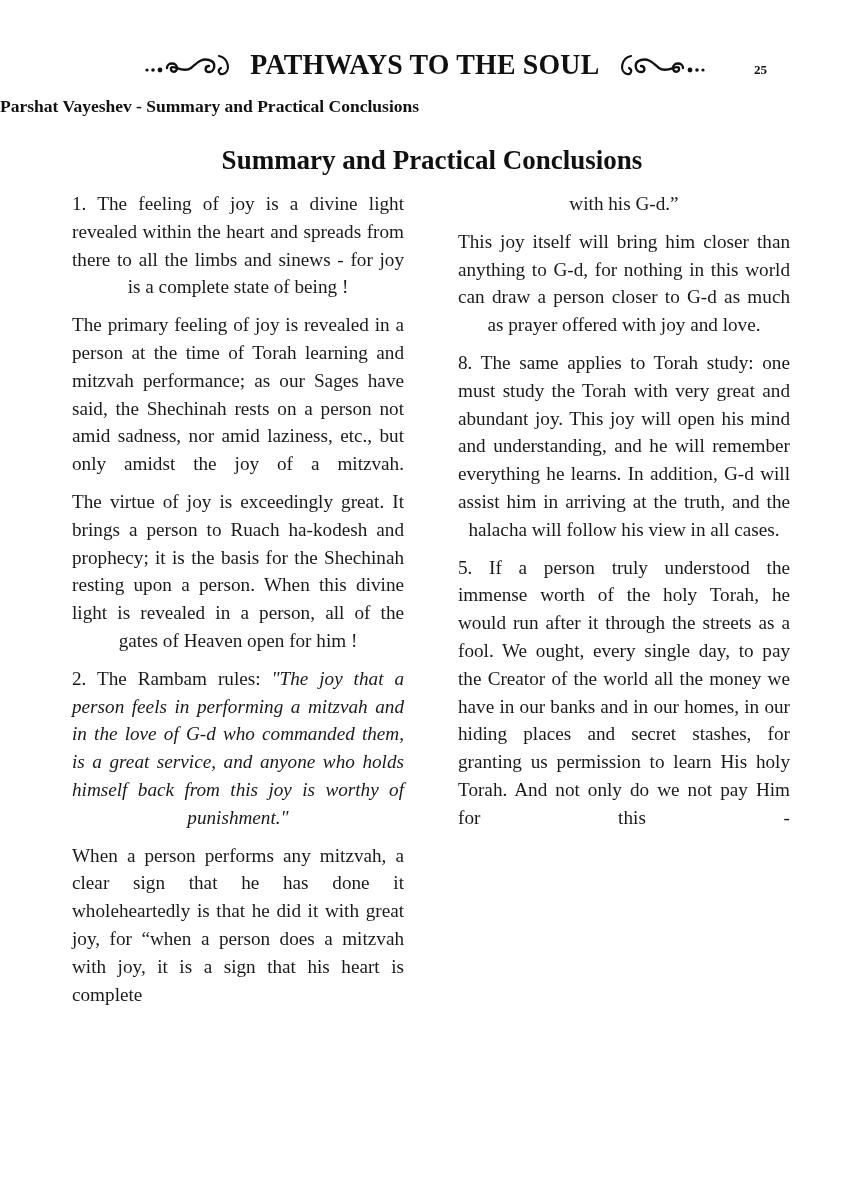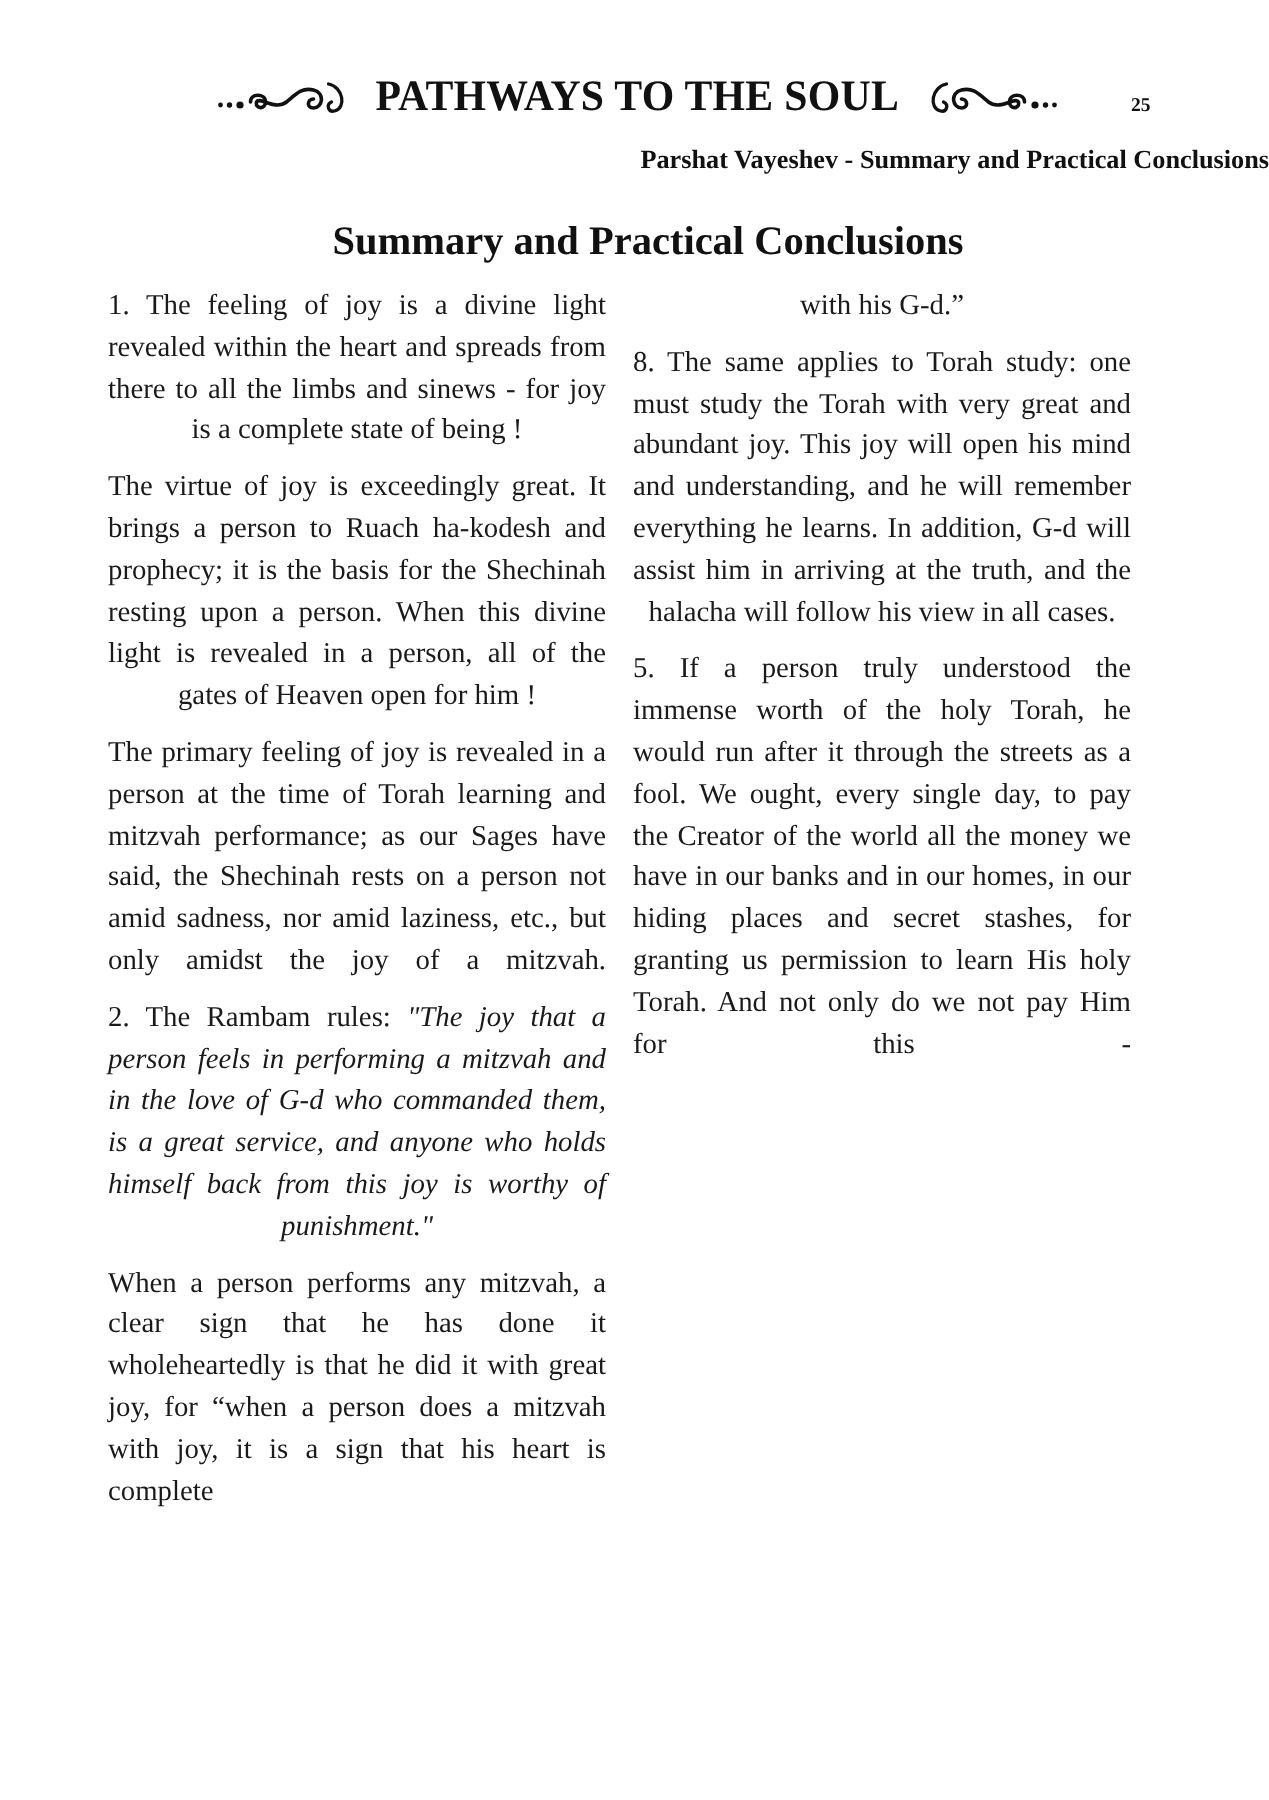--- a/index.html
+++ b/index.html
@@ -2,25 +2,25 @@
 <html><head>
   <meta charset="utf-8">
   <style>
     html, body { margin: 0; padding: 0; background: #ffffff; }
     body { width: 846px; height: 1200px; position: relative; overflow: hidden; color: #1a1a1a; font-family: "Liberation Serif", serif; }
     .header { position: absolute; top: 48px; left: 0; width: 846px; height: 44px; }
     .header-title { position: absolute; left: 130px; top: 0; width: 590px; display: flex; align-items: center; justify-content: center; gap: 8px; }
     .title-text { font-family: "Liberation Serif", serif; font-weight: bold; font-size: 29px; letter-spacing: 0.2px; color: #111; white-space: nowrap; transform: scaleX(0.96); }
     .ornament { display: inline-block; width: 92px; height: 26px; }
     .page-num { position: absolute; left: 754px; top: 14px; font-weight: bold; font-size: 13px; color: #111; }
-    .subtitle { position: absolute; top: 96px; left: 0; width: 846px; text-align: right; font-weight: bold; font-size: 17.5px; color: #111; }
+    .subtitle { position: absolute; top: 96px; left: 0; width: 846px; text-align: left; font-weight: bold; font-size: 17.5px; color: #111; }
     .section-title { position: absolute; top: 145px; left: 0; width: 796px; text-align: center; font-weight: bold; font-size: 27px; color: #111; padding-left: 34px; }
     .col { position: absolute; top: 190px; width: 332px; font-size: 19.2px; line-height: 27.8px; text-align: justify; }
     .col-left { left: 72px; }
-    .col-right { left: 422px; }
+    .col-right { left: 458px; }
     .para { margin: 0 0 10px 0; text-align-last: center; }
     .para.last-col { text-align-last: justify; margin-bottom: 0; }
     .ital { font-style: italic; }
   </style>
 </head>
 <body>
 
 <div class="header">
   <div class="header-title">
     <svg class="ornament" viewBox="0 0 92 26">
@@ -41,23 +41,24 @@
   </div>
   <span class="page-num">25</span>
 </div>
 
 <div class="subtitle">Parshat Vayeshev - Summary and Practical Conclusions</div>
 
 <div class="section-title">Summary and Practical Conclusions</div>
 
 <div class="col col-left">
   <p class="para">1. The feeling of joy is a divine light revealed within the heart and spreads from there to all the limbs and sinews - for joy is a complete state of being !</p>
+  <p class="para" style="text-align-last: justify;">The primary feeling of joy is revealed in a person at the time of Torah learning and mitzvah performance; as our Sages have said, the Shechinah rests on a person not amid sadness, nor amid laziness, etc., but only amidst the joy of a mitzvah.</p>
   <p class="para">The virtue of joy is exceedingly great. It brings a person to Ruach ha-kodesh and prophecy; it is the basis for the Shechinah resting upon a person. When this divine light is revealed in a person, all of the gates of Heaven open for him !</p>
-  <p class="para" style="text-align-last: justify;">The primary feeling of joy is revealed in a person at the time of Torah learning and mitzvah performance; as our Sages have said, the Shechinah rests on a person not amid sadness, nor amid laziness, etc., but only amidst the joy of a mitzvah.</p>
   <p class="para"><span>2. The Rambam rules: </span><span class="ital">"The joy that a person feels in performing a mitzvah and in the love of G-d who commanded them, is a great service, and anyone who holds himself back from this joy is worthy of punishment."</span></p>
   <p class="para last-col">When a person performs any mitzvah, a clear sign that he has done it wholeheartedly is that he did it with great joy, for “when a person does a mitzvah with joy, it is a sign that his heart is complete</p>
 </div>
 
 <div class="col col-right">
   <p class="para">with his G-d.”</p>
+  <p class="para">This joy itself will bring him closer than anything to G-d, for nothing in this world can draw a person closer to G-d as much as prayer offered with joy and love.</p>
   <p class="para">8. The same applies to Torah study: one must study the Torah with very great and abundant joy. This joy will open his mind and understanding, and he will remember everything he learns. In addition, G-d will assist him in arriving at the truth, and the halacha will follow his view in all cases.</p>
   <p class="para last-col">5. If a person truly understood the immense worth of the holy Torah, he would run after it through the streets as a fool. We ought, every single day, to pay the Creator of the world all the money we have in our banks and in our homes, in our hiding places and secret stashes, for granting us permission to learn His holy Torah. And not only do we not pay Him for this -</p>
 </div>
 
 </body></html>

